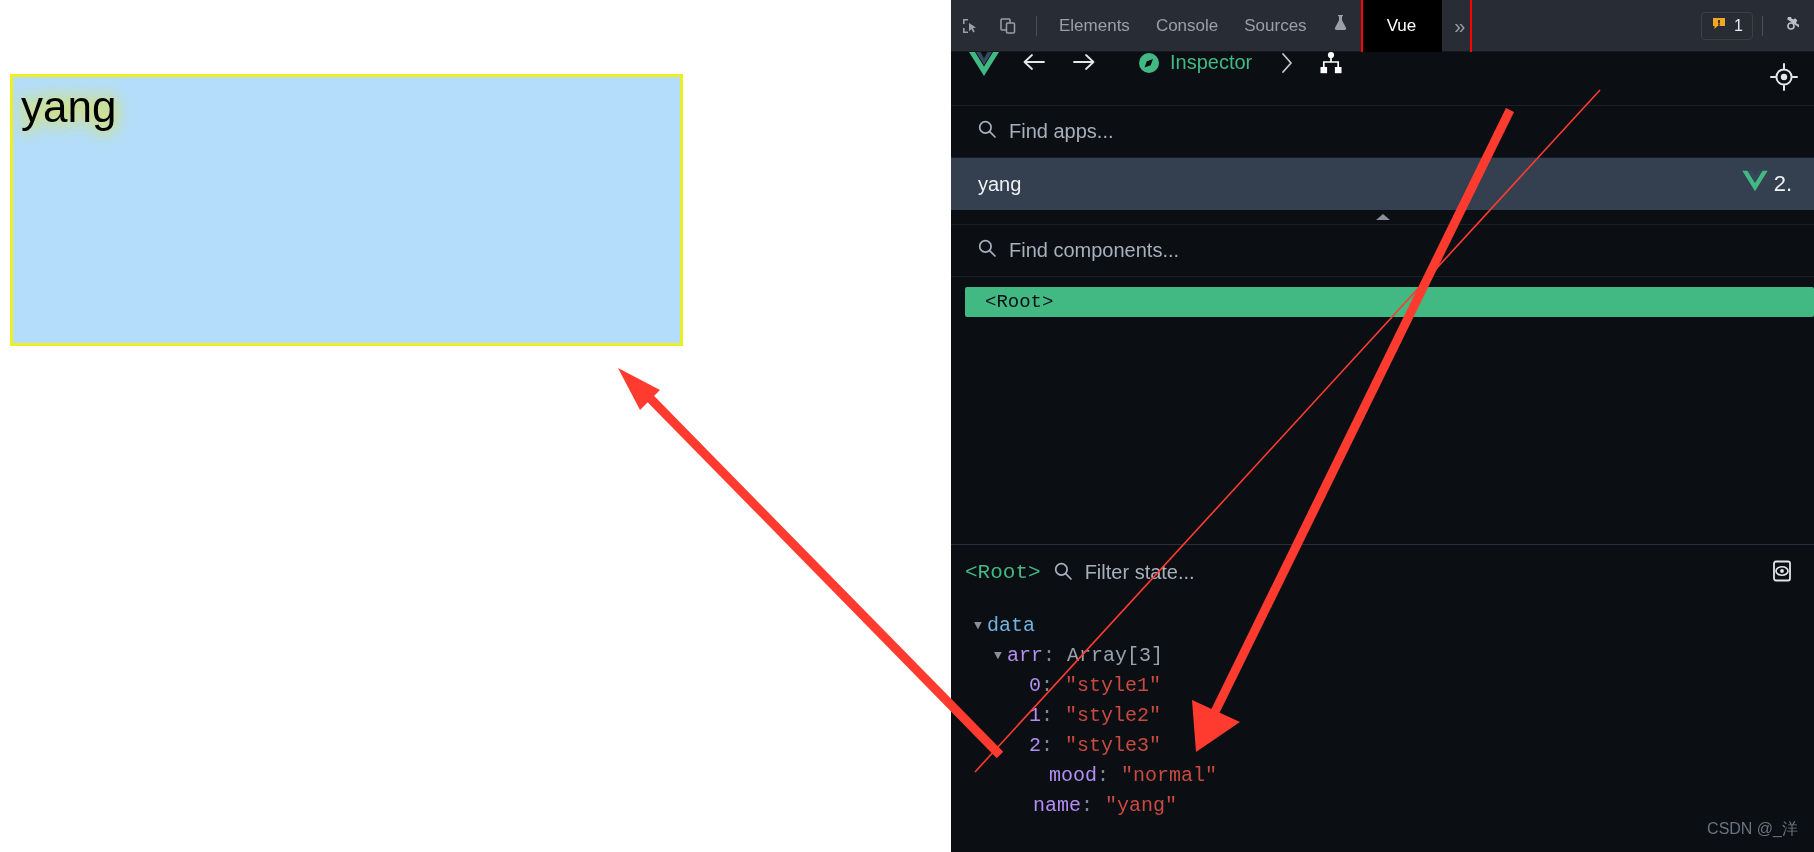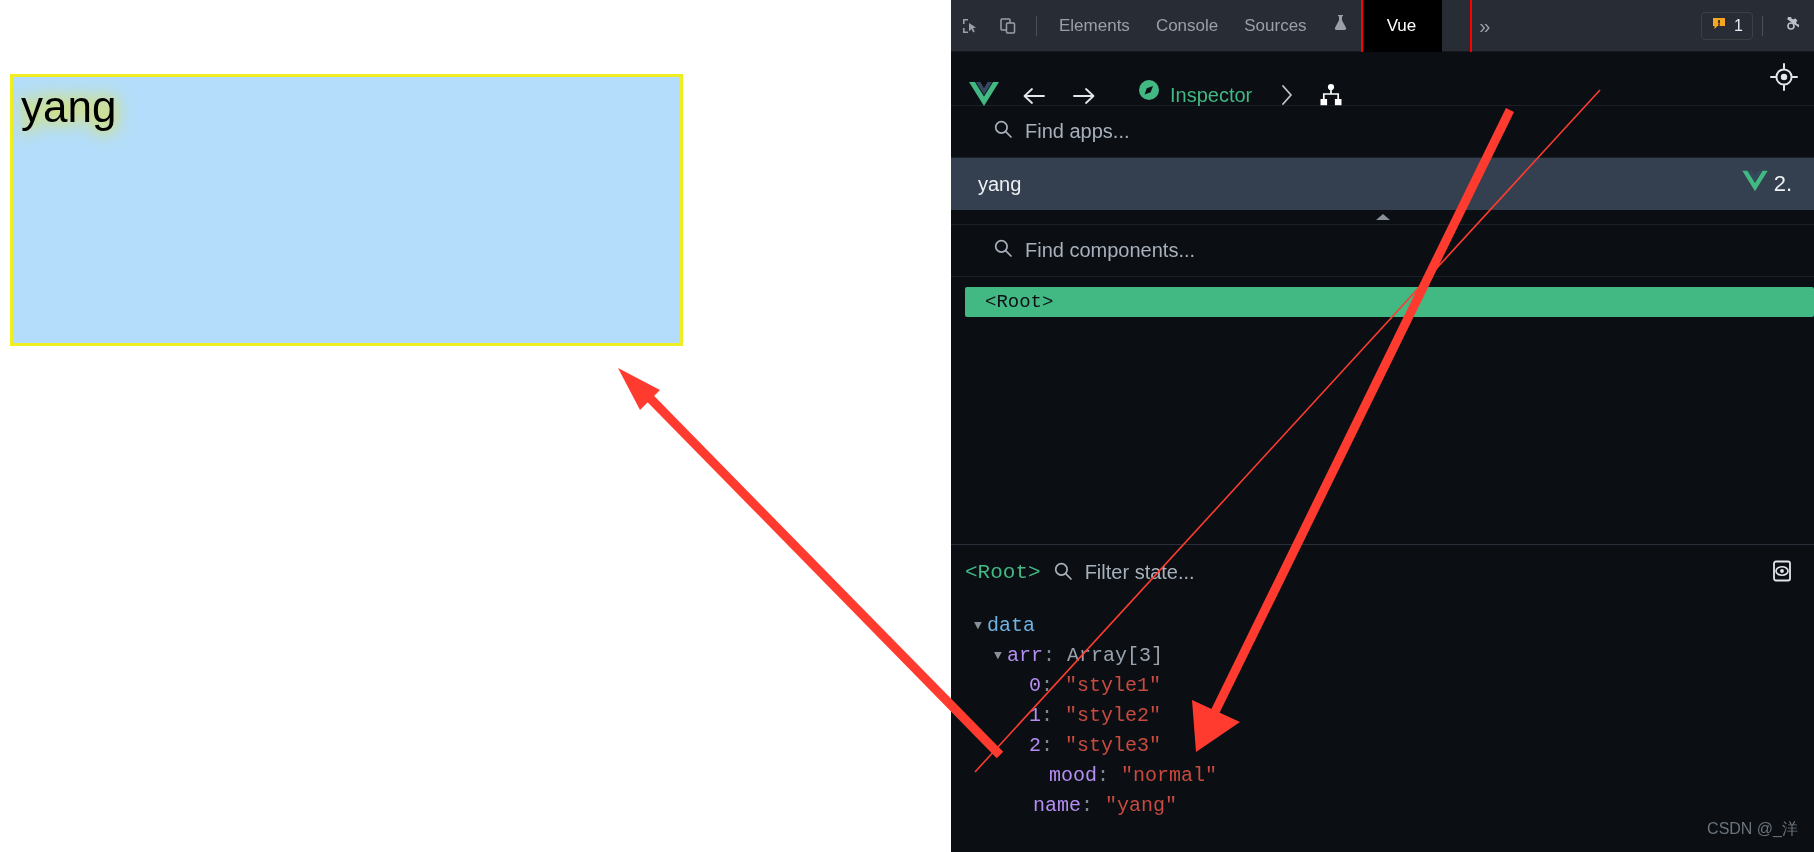--- a/index.html
+++ b/index.html
@@ -98,21 +98,20 @@
   .dt-tab.active-vue {
     background: #000000;
     color: #ffffff;
     padding: 0 26px;
   }
   #vue-tab-wrap {
     position: relative;
     display: flex;
     align-items: flex-start;
     height: 52px;
-    gap: 25px;
   }
   #vue-tab-highlight {
     position: absolute;
     left: 0px;
     top: -2px;
     width: 111px;
     height: 73px;
     border: 2px solid #ff0000;
     box-sizing: border-box;
     pointer-events: none;
@@ -147,21 +146,21 @@
     background: #0b0f14;
     display: flex;
     align-items: center;
     padding-left: 14px;
     box-sizing: border-box;
     border-bottom: 1px solid #1b2028;
     position: relative;
   }
   .vhitem {
     display: flex;
-    align-items: flex-end;
+    align-items: flex-start;
     gap: 9px;
     padding: 0 14px;
     height: 56px;
     font-size: 20px;
     color: #cfd3d8;
   }
   .vhitem.inspector { color: #42b883; }
   #timeline-label span:nth-child(1){color:#e06c75;}
   #timeline-label span:nth-child(2){color:#d19a66;}
   #timeline-label span:nth-child(3){color:#e5c07b;}
@@ -171,21 +170,21 @@
   #timeline-label span:nth-child(7){color:#c678dd;}
   #timeline-label span:nth-child(8){color:#e5c07b;}
   #vh-right { margin-left: auto; padding-right: 16px; display:flex; align-items:center;}
 
   
   .search-row {
     height: 52px;
     display: flex;
     align-items: center;
     gap: 12px;
-    padding-left: 42px;
+    padding-left: 26px;
     box-sizing: border-box;
     background: #0b0f14;
     border-bottom: 1px solid #1b2028;
     font-size: 20px;
     color: #a7b0bb;
   }
   
   #app-row {
     height: 52px;
     background: #34404f;

